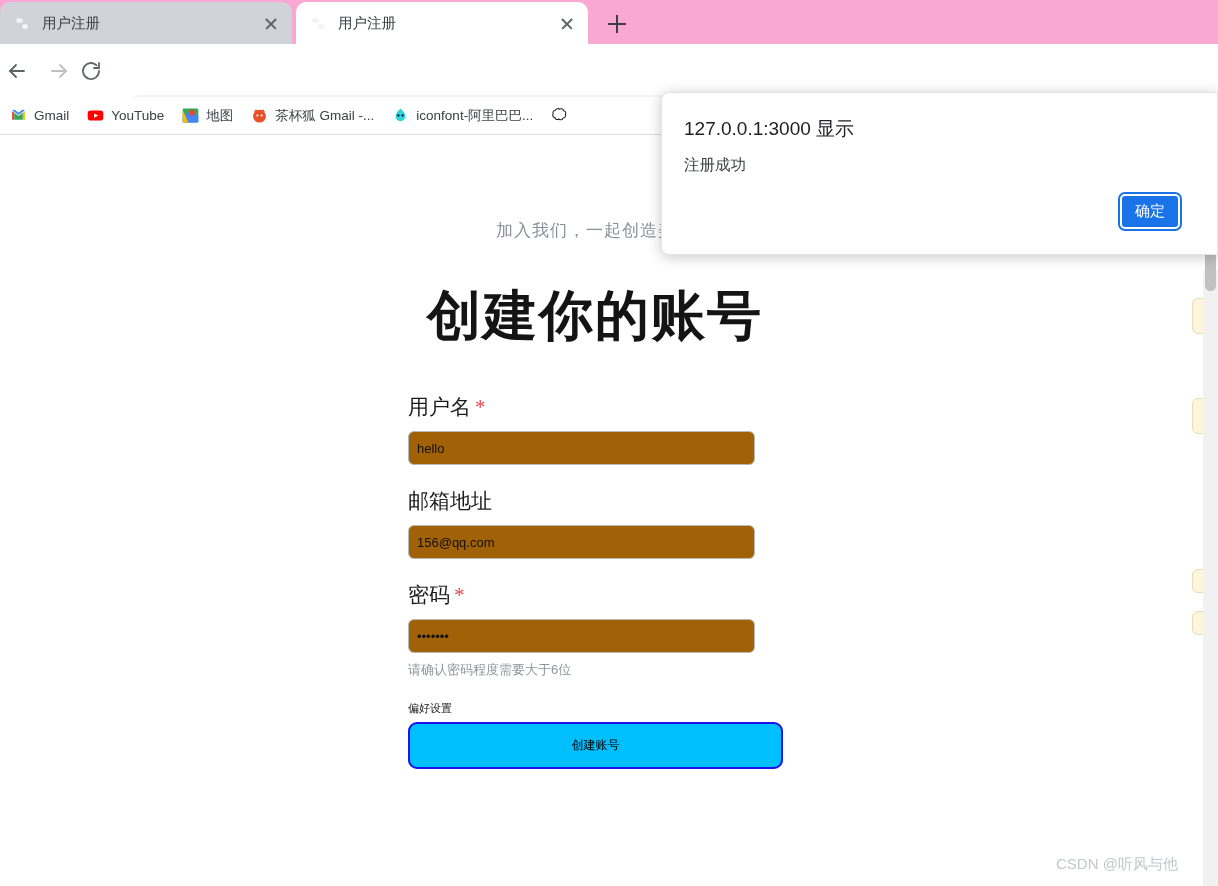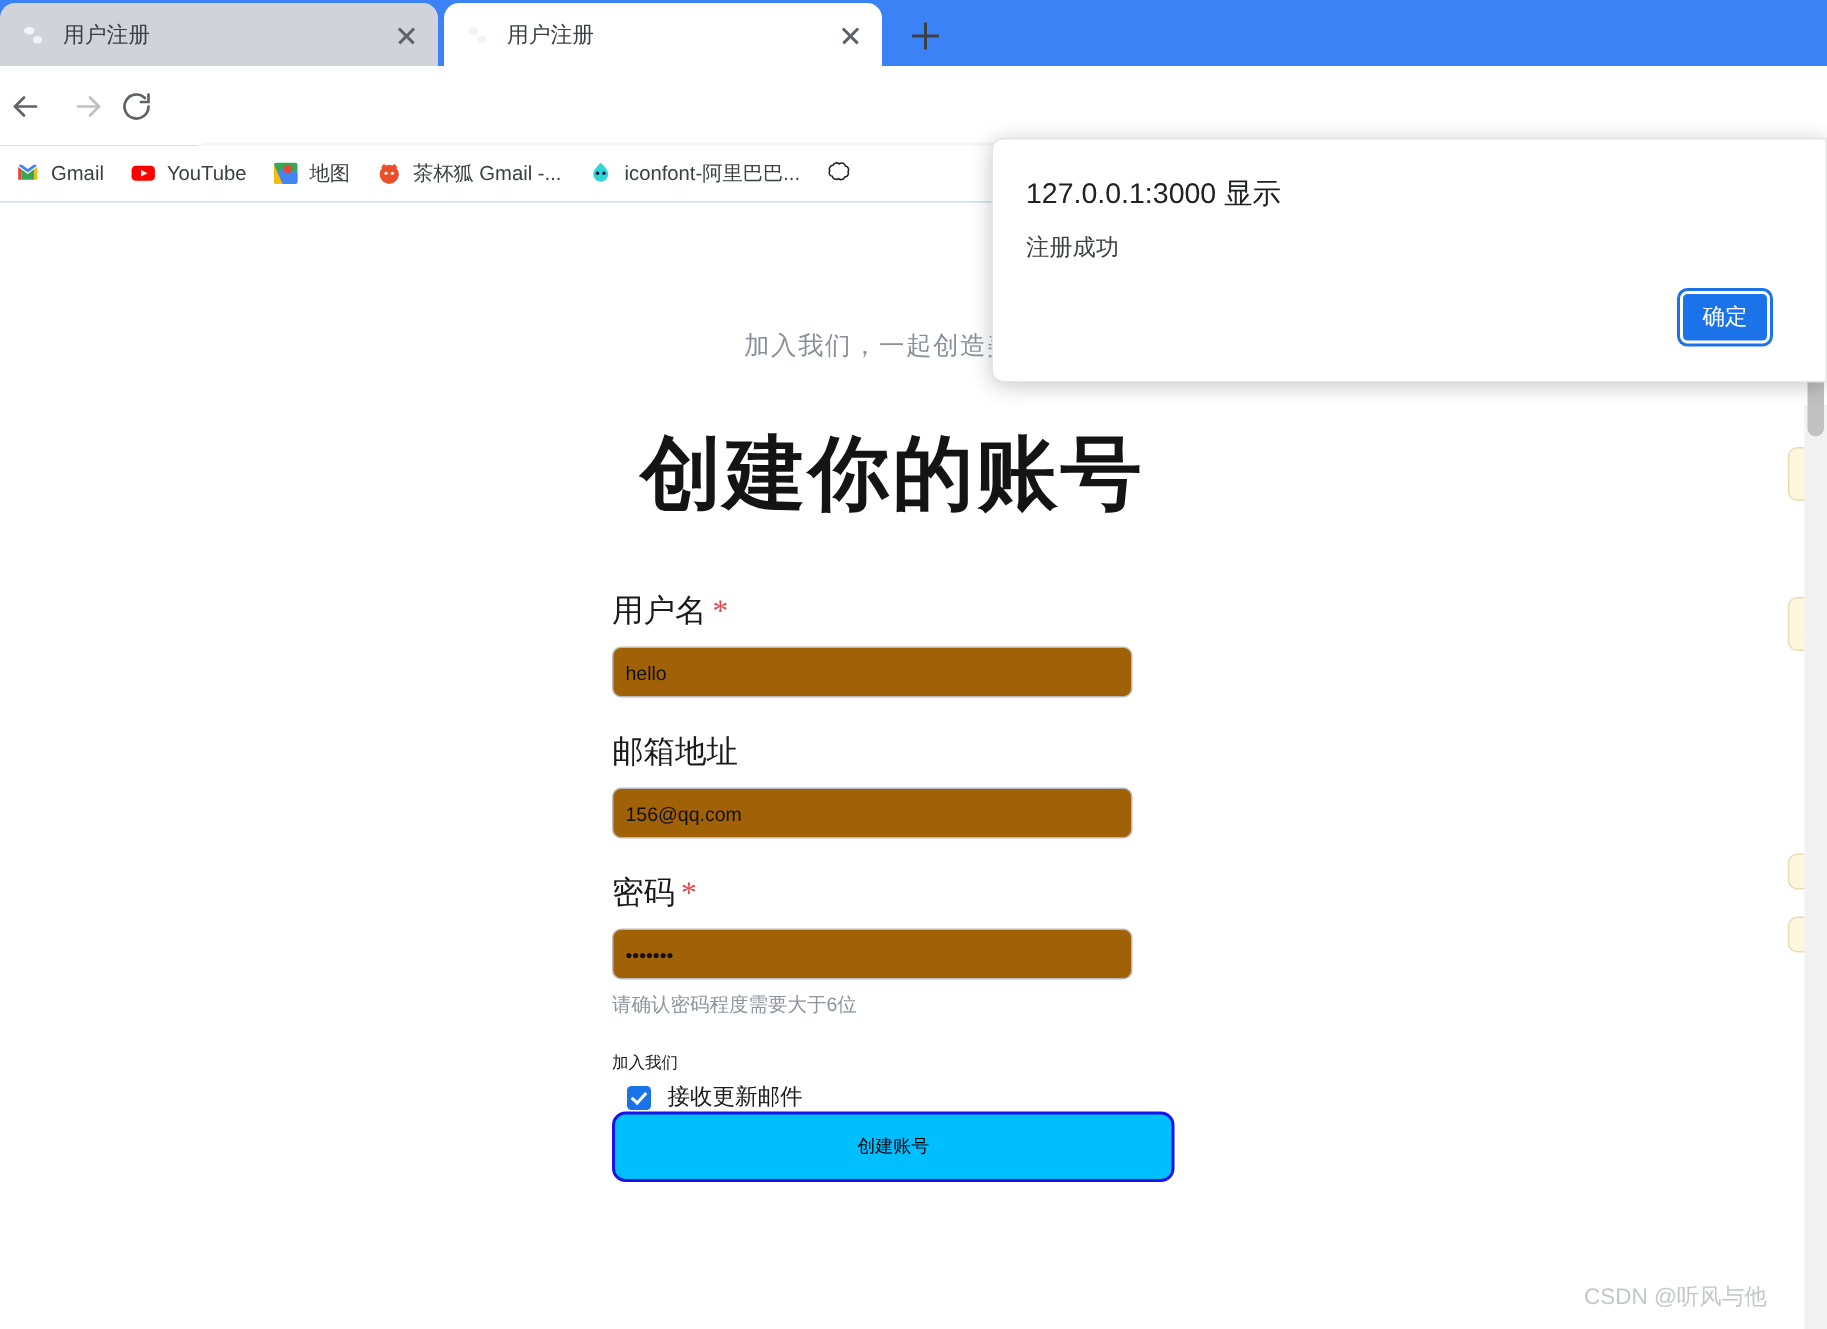--- a/index.html
+++ b/index.html
@@ -7,21 +7,21 @@
     width: 1218px; height: 886px;
     overflow: hidden;
     background: #ffffff;
     font-family: "Liberation Sans", "DejaVu Sans", sans-serif;
   }
   #root { position: relative; width: 1218px; height: 886px; overflow: hidden; }
 
   
   .chrome {
     position: absolute; top: 0; left: 0; width: 1218px; height: 135px;
-    background: #3b82f6;
+    background: #f9a8d4;
   }
   .tabstrip {
     position: absolute; top: 0; left: 0; width: 1218px; height: 44px;
   }
   .tab {
     position: absolute; top: 2px; height: 42px;
     display: flex; align-items: center;
     border-radius: 10px 10px 0 0;
     box-sizing: border-box;
     padding: 0 10px 0 14px;
@@ -377,25 +377,21 @@
 
       <div class="field">
         <div class="field-label">
           <span>密码</span><span class="req">*</span>
         </div>
         <input class="text-input" type="text" value="•••••••" style="">
         <div class="hint">请确认密码程度需要大于6位</div>
       </div>
 
       <div>
-        <div class="pref-label">加入我们</div>
-        <div class="check-row">
-          <span class="checkbox"></span>
-          <span class="check-label">接收更新邮件</span>
-        </div>
+        <div class="pref-label">偏好设置</div>
       </div>
 
       <button class="submit-btn">创建账号</button>
     </div>
 
     <div class="ghost-col">
       <div class="ghost-line"></div>
       <div class="ghost-input" style="top:163px"></div>
       <div class="ghost-input" style="top:263px"></div>
       <div class="ghost-input" style="top:434px;height:22px"></div>

